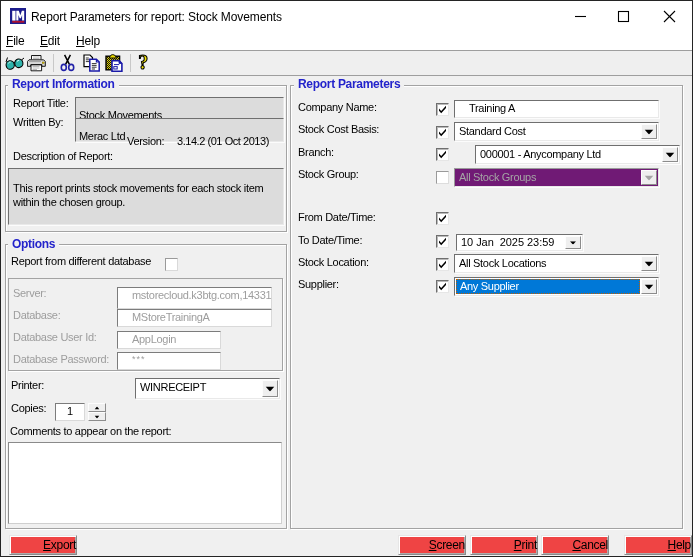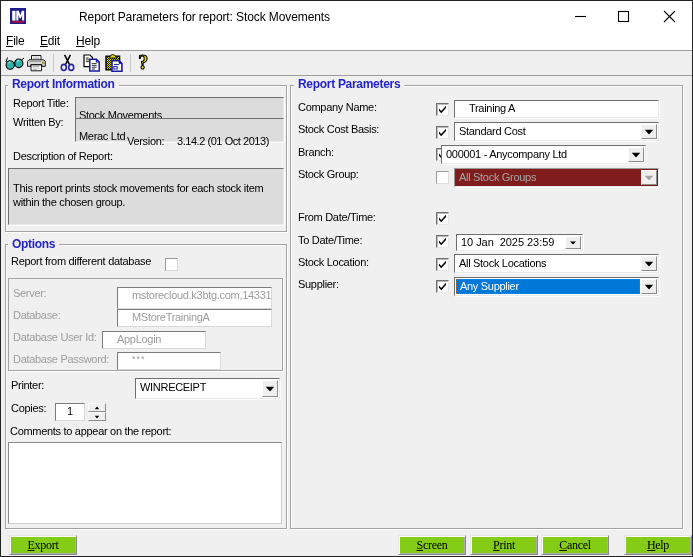--- a/index.html
+++ b/index.html
@@ -3,21 +3,21 @@
 <meta charset="utf-8">
 <style>
   * { margin:0; padding:0; box-sizing:border-box; }
   html,body { width:693px; height:557px; }
   body { font-family:"Liberation Sans", sans-serif; font-size:11px; letter-spacing:-0.3px; color:#000; }
   #win { position:absolute; left:0; top:0; width:693px; height:557px;
          border:1px solid #242424; background:#f0f0f0; overflow:hidden; }
   .abs { position:absolute; }
   
   #titlebar { position:absolute; left:0; top:0; width:691px; height:31px; background:#ffffff; }
-  #title { position:absolute; left:30px; top:9px; font-size:12px; letter-spacing:-0.1px; color:#000; white-space:nowrap;margin-left:48px; }
+  #title { position:absolute; left:30px; top:9px; font-size:12px; letter-spacing:-0.1px; color:#000; white-space:nowrap; }
   
   #menubar { position:absolute; left:0; top:31px; width:691px; height:19px; background:#ffffff; }
   .mitem { position:absolute; top:2px; font-size:12px; letter-spacing:-0.2px; }
   
   #toolbar { position:absolute; left:0; top:49px; width:691px; height:26px; background:#efefef;
              border-top:1px solid #9e9e9e; border-bottom:1px solid #9e9e9e; }
   .tsep { position:absolute; top:3px; width:1px; height:18px; background:#c8c8c8; }
   
   #client { position:absolute; left:0; top:77px; width:691px; height:478px; background:#f0f0f0; }
   .group { position:absolute; border:1px solid #a3a3a3; box-shadow:1px 1px 0 #ffffff, inset 1px 1px 0 #ffffff; }
@@ -28,23 +28,23 @@
              border-bottom-color:#e9e9e9; border-right-color:#e9e9e9; box-shadow:1px 1px 0 #fcfcfc; padding:11px 3px; }
   .whitebox { position:absolute; background:#ffffff; border:1px solid #ababab; border-top-color:#7c7c7c; border-left-color:#7c7c7c;
              border-bottom-color:#d9d9d9; border-right-color:#d9d9d9; padding:1px 14px; }
   .combo { position:absolute; background:#ffffff; border:1px solid #e9e9e9; border-top-color:#6f6f6f; border-left-color:#6f6f6f;
            box-shadow:1px 1px 0 #fcfcfc; }
   .ctext { position:absolute; left:4px; top:2px; white-space:nowrap; }
   .cbtn { position:absolute; background:#efefef; border:1px solid #8c8c8c; border-top-color:#fdfdfd; border-left-color:#fdfdfd; }
   .cbtn svg, .cbtn2 svg { position:absolute; left:50%; top:50%; transform:translate(-50%,-50%); }
   .cb { position:absolute; width:13px; height:13px; background:#fff; border:1px solid #e6e6e6; border-top-color:#6f6f6f; border-left-color:#6f6f6f;
         box-shadow:inset 1px 1px 0 #b9b9b9; }
-  .btn { position:absolute; height:20px; background:#84cc16; border:1px solid #8a8a8a; border-top-color:#e6e6e6; border-left-color:#e6e6e6;
+  .btn { position:absolute; height:20px; background:#ef4444; border:1px solid #8a8a8a; border-top-color:#e6e6e6; border-left-color:#e6e6e6;
          box-shadow:inset 1px 1px 0 #ffffff, inset -1px -1px 0 #adadad;
-         font-size:12px; text-align:center; line-height:18px;font-family:Liberation Serif, serif; }
+         font-size:12px; text-align:right; line-height:18px; }
 </style>
 </head>
 <body>
 <div id="win">
 
   <div id="titlebar">
     <svg class="abs" style="left:9px;top:7px" width="16" height="16" viewBox="0 0 16 16">
       <rect x="0" y="0" width="16" height="16" fill="#1c1c8c"></rect>
       <rect x="2.2" y="2.8" width="3.3" height="9.8" fill="#ffffff"></rect>
       <path d="M6.3 12.6 V2.8 H8.8 L10.3 7.2 L11.9 2.8 H14.2 V12.6 H12.1 V7 L10.9 10.3 H9.7 L8.4 7 V12.6 Z" fill="#ffffff"></path>
@@ -134,21 +134,21 @@
   <div class="group" style="left:4px;top:243px;width:282px;height:285px"></div>
   <div class="gtitle" style="left:7px;top:236px">Options</div>
   <div class="lbl" style="left:10px;top:254px">Report from different database</div>
   <div class="cb" style="left:164px;top:257px;box-shadow:none;border-color:#d9d9d9;border-top-color:#9a9a9a;border-left-color:#9a9a9a"></div>
   <div class="group" style="left:7px;top:277px;width:275px;height:93px;box-shadow:1px 1px 0 #ffffff"></div>
   <div class="glbl" style="left:12px;top:286px">Server:</div>
   <div class="whitebox" style="left:116px;top:286px;width:155px;height:22px;color:#9d9d9d">mstorecloud.k3btg.com,14331</div>
   <div class="glbl" style="left:12px;top:308px">Database:</div>
   <div class="whitebox" style="left:116px;top:308px;width:155px;height:18px;color:#9d9d9d">MStoreTrainingA</div>
   <div class="glbl" style="left:12px;top:330px">Database User Id:</div>
-  <div class="whitebox" style="left:101px;top:330px;width:104px;height:18px;color:#9d9d9d">AppLogin</div>
+  <div class="whitebox" style="left:116px;top:330px;width:104px;height:18px;color:#9d9d9d">AppLogin</div>
   <div class="glbl" style="left:12px;top:352px">Database Password:</div>
   <div class="whitebox" style="left:116px;top:351px;width:104px;height:18px;color:#9d9d9d;font-size:9px;letter-spacing:1px">***</div>
   <div class="lbl" style="left:10px;top:378px">Printer:</div>
   <div class="combo" style="left:134px;top:377px;width:145px;height:21px">
     <div class="ctext">WINRECEIPT</div>
     <div class="cbtn" style="right:1px;top:1px;width:16px;height:17px">
         <svg width="9" height="5" viewBox="0 0 9 5">
           <path d="M0 0 h9 l-4.5 5 z" fill="#000"></path>
         </svg>
       </div>
@@ -193,32 +193,32 @@
         </svg>
       </div>
   </div>
 
   <div class="lbl" style="left:297px;top:145px">Branch:</div>
   <div class="cb" style="left:435px;top:147px">
       <svg width="11" height="11" viewBox="0 0 11 11" style="position:absolute;left:0;top:0">
         <path d="M2 4.5 L4.2 7 L9 1.8 L9 4 L4.2 9.2 L2 6.8 Z" fill="#000"></path>
       </svg>
     </div>
-  <div class="combo" style="left:440px;top:144px;width:205px;height:19px">
+  <div class="combo" style="left:474px;top:144px;width:205px;height:19px">
     <div class="ctext">000001 - Anycompany Ltd</div>
     <div class="cbtn" style="right:1px;top:1px;width:16px;height:15px">
         <svg width="9" height="5" viewBox="0 0 9 5">
           <path d="M0 0 h9 l-4.5 5 z" fill="#000"></path>
         </svg>
       </div>
   </div>
 
   <div class="lbl" style="left:297px;top:167px">Stock Group:</div>
   <div class="cb" style="left:435px;top:170px;box-shadow:none;border-color:#dddddd;border-top-color:#9a9a9a;border-left-color:#9a9a9a"></div>
-  <div class="combo" style="left:453px;top:167px;width:205px;height:19px;background:#7f1d1d;border-top-color:#9a9a9a;border-left-color:#9a9a9a">
+  <div class="combo" style="left:453px;top:167px;width:205px;height:19px;background:#701a75;border-top-color:#9a9a9a;border-left-color:#9a9a9a">
     <div class="ctext" style="color:#a5a5a5">All Stock Groups</div>
     <div class="cbtn" style="right:1px;top:1px;width:16px;height:15px">
         <svg width="9" height="5" viewBox="0 0 9 5">
           <path d="M0 0 h9 l-4.5 5 z" fill="#a5a5a5"></path>
         </svg>
       </div>
   </div>
 
   <div class="lbl" style="left:297px;top:210px">From Date/Time:</div>
   <div class="cb" style="left:435px;top:211px">

